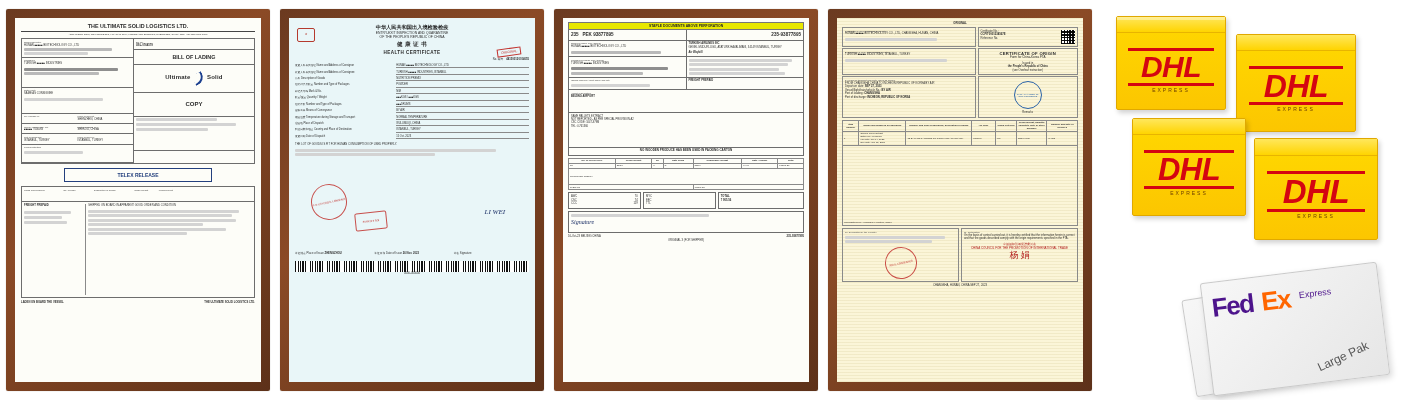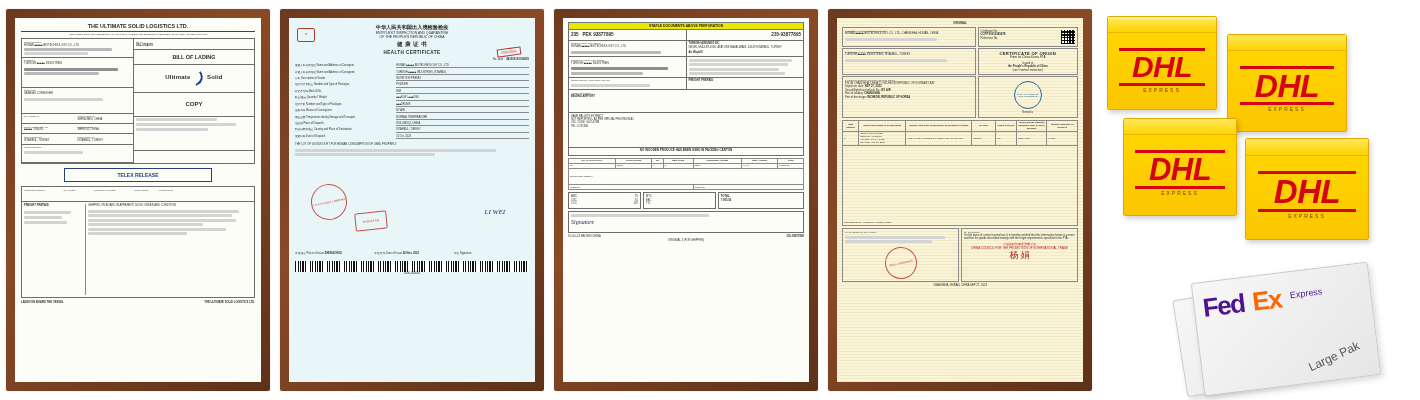--- a/index.html
+++ b/index.html
@@ -83,21 +83,21 @@
   .awbttl{background:#e8e800;color:#222;font-weight:bold;text-align:center;font-size:3.4px;padding:1px 0;border:.5px solid #777;}
   .awbno{font-weight:bold;font-size:4.6px;}
   .grid3{display:flex;border:.5px solid #6d6d6d;border-top:none;}
   .cellA{flex:1;border-right:.5px solid #6d6d6d;padding:1.5px 2px;}
   .bigbox{border:.5px solid #6d6d6d;border-top:none;padding:2px;}
   .nowood{font-size:3px;font-weight:bold;text-align:center;padding:1.5px 0;border:.5px solid #6d6d6d;border-top:none;}
   .tbl{width:100%;border-collapse:collapse;font-size:2.4px;}
   .tbl td,.tbl th{border:.4px solid #8a8a8a;padding:.6px 1px;}
 
   
-  #doc4{width:264px;height:382px;margin:9px 7px 0 10px;}
+  #doc4{width:264px;height:382px;margin:9px 16px 0 10px;}
   #doc4 .paper{padding:4px 5px;background:
      repeating-linear-gradient(0deg,rgba(190,175,110,.16) 0 1px,transparent 1px 3px),
      #fbf5d8;}
   .co-ttl{text-align:center;font-weight:bold;font-size:4.2px;letter-spacing:.3px;}
   .co-sub{text-align:center;font-size:3px;}
   .qr{width:14px;height:14px;background:
     repeating-linear-gradient(0deg,#111 0 1.4px,#fff 1.4px 2.8px),
     repeating-linear-gradient(90deg,#111 0 1.4px,#fff 1.4px 2.8px);
     background-blend-mode:multiply;}
   .seal-blue{width:26px;height:26px;border:1px solid #2a63a8;border-radius:50%;color:#2a63a8;font-size:2.2px;display:flex;align-items:center;justify-content:center;text-align:center;line-height:1.1;}

